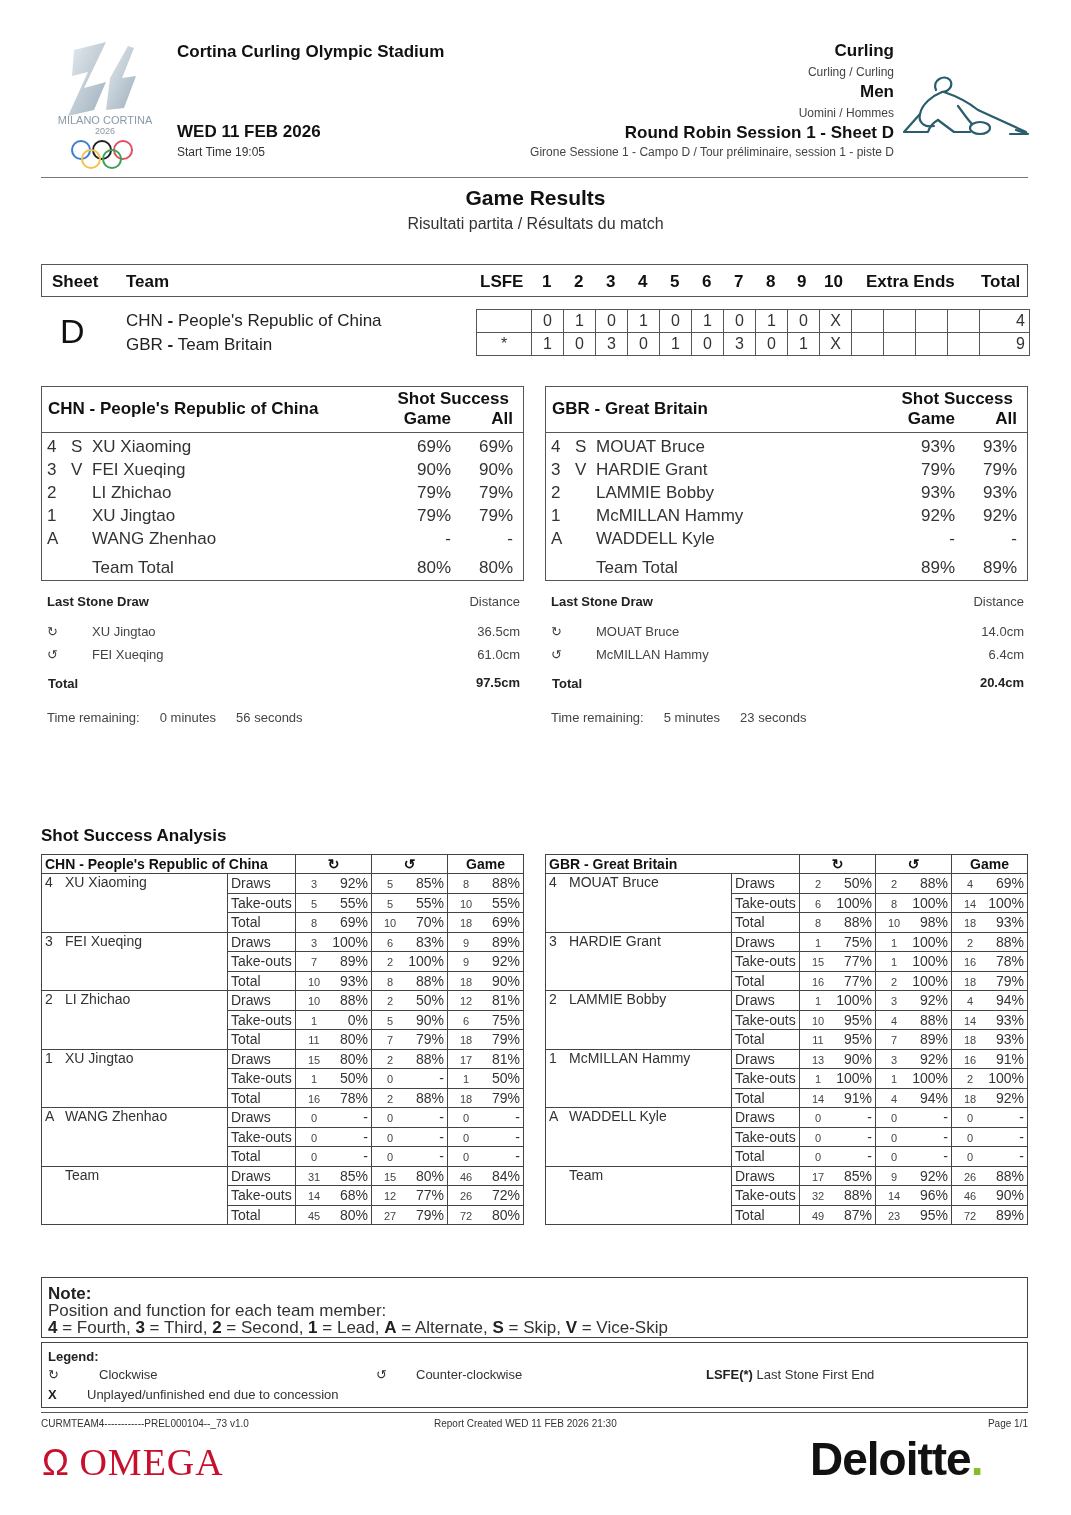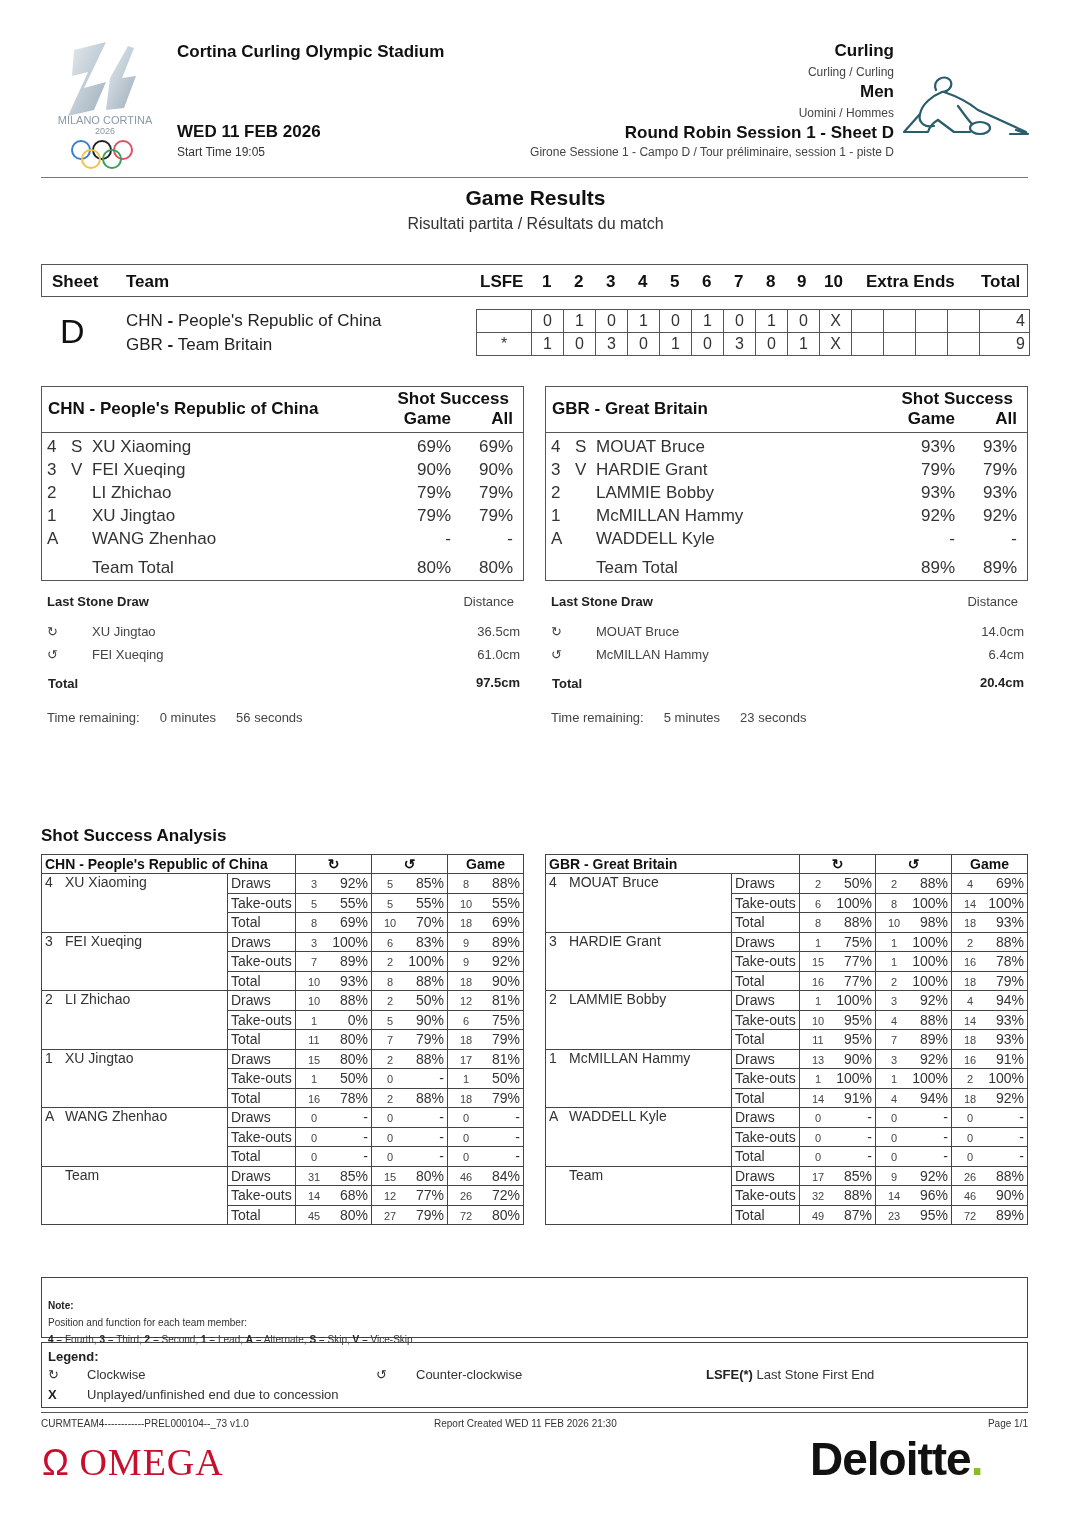--- a/index.html
+++ b/index.html
@@ -44,21 +44,21 @@
   .prow { position: absolute; left: 0; width: 100%; height: 23px; font-size: 17px; color: #333; }
   .prow .pos { position: absolute; left: 5px; }
   .prow .fn { position: absolute; left: 29px; }
   .prow .nm { position: absolute; left: 50px; }
   .prow .g { position: absolute; right: 72px; }
   .prow .a { position: absolute; right: 10px; }
 
   
   .lsd { top: 594px; width: 483px; height: 130px; font-size: 13px; color: #444; }
   .lsd .t { position: absolute; left: 6px; top: 0; font-weight: bold; color: #222; }
-  .lsd .d { position: absolute; right: 10px; top: 0; text-align: center; }
+  .lsd .d { position: absolute; right: 4px; top: 0; text-align: center; }
   .lsd .r { position: absolute; left: 0; width: 100%; }
   .lsd .r .ic { position: absolute; left: 6px; }
   .lsd .r .n { position: absolute; left: 51px; }
   .lsd .r .v { position: absolute; right: 4px; }
   .lsd .tot { position: absolute; left: 7px; top: 82px; font-weight: bold; color: #222; }
   .lsd .totv { position: absolute; right: 4px; top: 81px; font-weight: bold; color: #222; }
   .lsd .time { position: absolute; left: 6px; top: 116px; }
   .lsd .time span { margin-right: 20px; margin-top: 28px; }
 
   
@@ -69,21 +69,21 @@
   table.ana th.c { text-align: center; }
   table.ana td.name { vertical-align: top; border-right: 1px solid #444; }
   table.ana td.name .p { display: inline-block; width: 20px; }
   table.ana td.type { width: 68px; }
   table.ana td.num { width: 76px; text-align: right; white-space: nowrap; }
   table.ana td.num .cnt { font-size: 11px; display: inline-block; width: 24px; text-align: center; color: #444; }
   table.ana td.num .pct { display: inline-block; width: 42px; text-align: right; }
   table.ana tr.inner td.num, table.ana tr.inner td.type { border-top: 1px solid #999; }
 
   
-  .note { left: 41px; top: 1277px; width: 987px; height: 61px; border: 1px solid #444; font-size: 10px; color: #333; padding: 19px 6px; line-height: 17px; }
+  .note { left: 41px; top: 1277px; width: 987px; height: 61px; border: 1px solid #444; font-size: 17px; color: #333; padding: 7px 6px; line-height: 17px; }
   .legend { left: 41px; top: 1342px; width: 987px; height: 66px; border: 1px solid #444; font-size: 13px; color: #333; }
   .legend div { position: absolute; }
   .hr-bot { left: 41px; top: 1412px; width: 987px; height: 1px; background: #555; }
   .foot { top: 1418px; font-size: 10px; color: #333; }
   .omega { left: 42px; top: 1440px; font-size: 38px; color: #c8102e; font-family: "Liberation Serif", serif; letter-spacing: 1px; }
   .omega .w { font-family: "Liberation Sans", sans-serif; font-size: 36px; letter-spacing: 0; }
   .deloitte { left: 810px; top: 1432px; font-size: 46px; font-weight: bold; color: #111; letter-spacing: -1px; }
   .deloitte .dot { color: #86bc25; }
   b { font-weight: bold; color: #222; }
 </style>
@@ -580,21 +580,21 @@
   </table>
 
 <div class="abs note">
   <div><b>Note:</b></div>
   <div>Position and function for each team member:</div>
   <div id="note-items"><b>4</b><span> = Fourth, </span><b>3</b><span> = Third, </span><b>2</b><span> = Second, </span><b>1</b><span> = Lead, </span><b>A</b><span> = Alternate, </span><b>S</b><span> = Skip, </span><b>V</b><span> = Vice-Skip</span></div>
 </div>
 <div class="abs legend">
   <div style="left:6px;top:6px"><b>Legend:</b></div>
   <div style="left:6px;top:24px">↻</div>
-  <div style="left:45px;top:24px">Clockwise</div>
+  <div style="left:57px;top:24px">Clockwise</div>
   <div style="left:334px;top:24px">↺</div>
   <div style="left:374px;top:24px">Counter-clockwise</div>
   <div style="left:664px;top:24px"><b>LSFE(*)</b><span> Last Stone First End</span></div>
   <div style="left:6px;top:44px"><b>X</b></div>
   <div style="left:45px;top:44px">Unplayed/unfinished end due to concession</div>
 </div>
 
 <div class="abs hr-bot"></div>
 <div class="abs foot" style="left:41px">CURMTEAM4------------PREL000104--_73 v1.0</div>
 <div class="abs foot" style="left:434px">Report Created  WED 11 FEB 2026 21:30</div>

